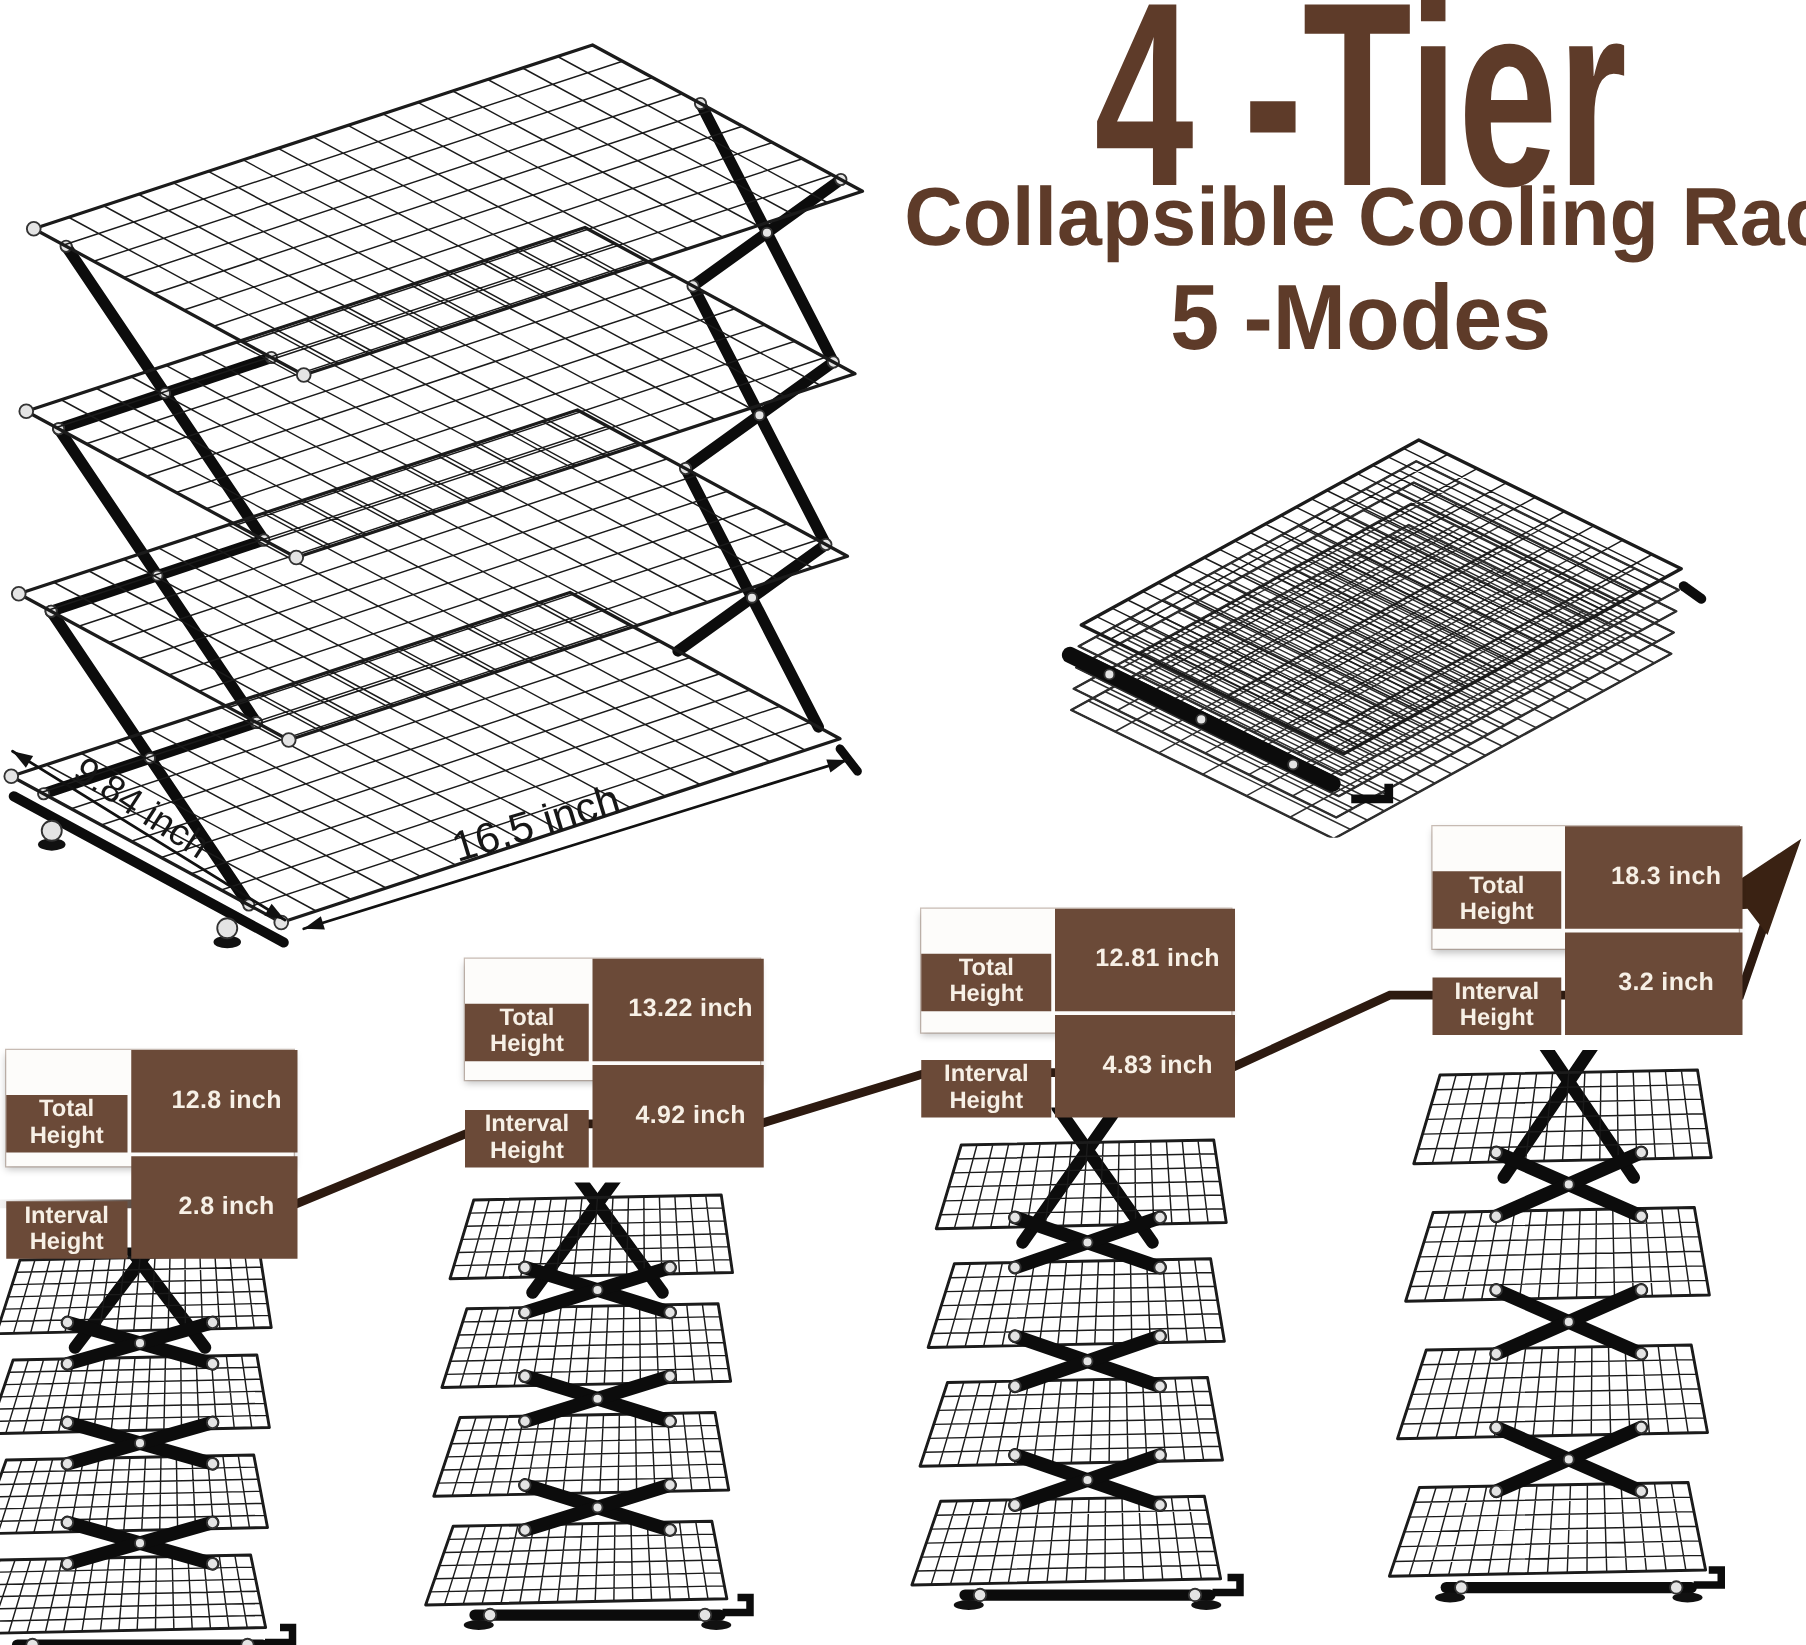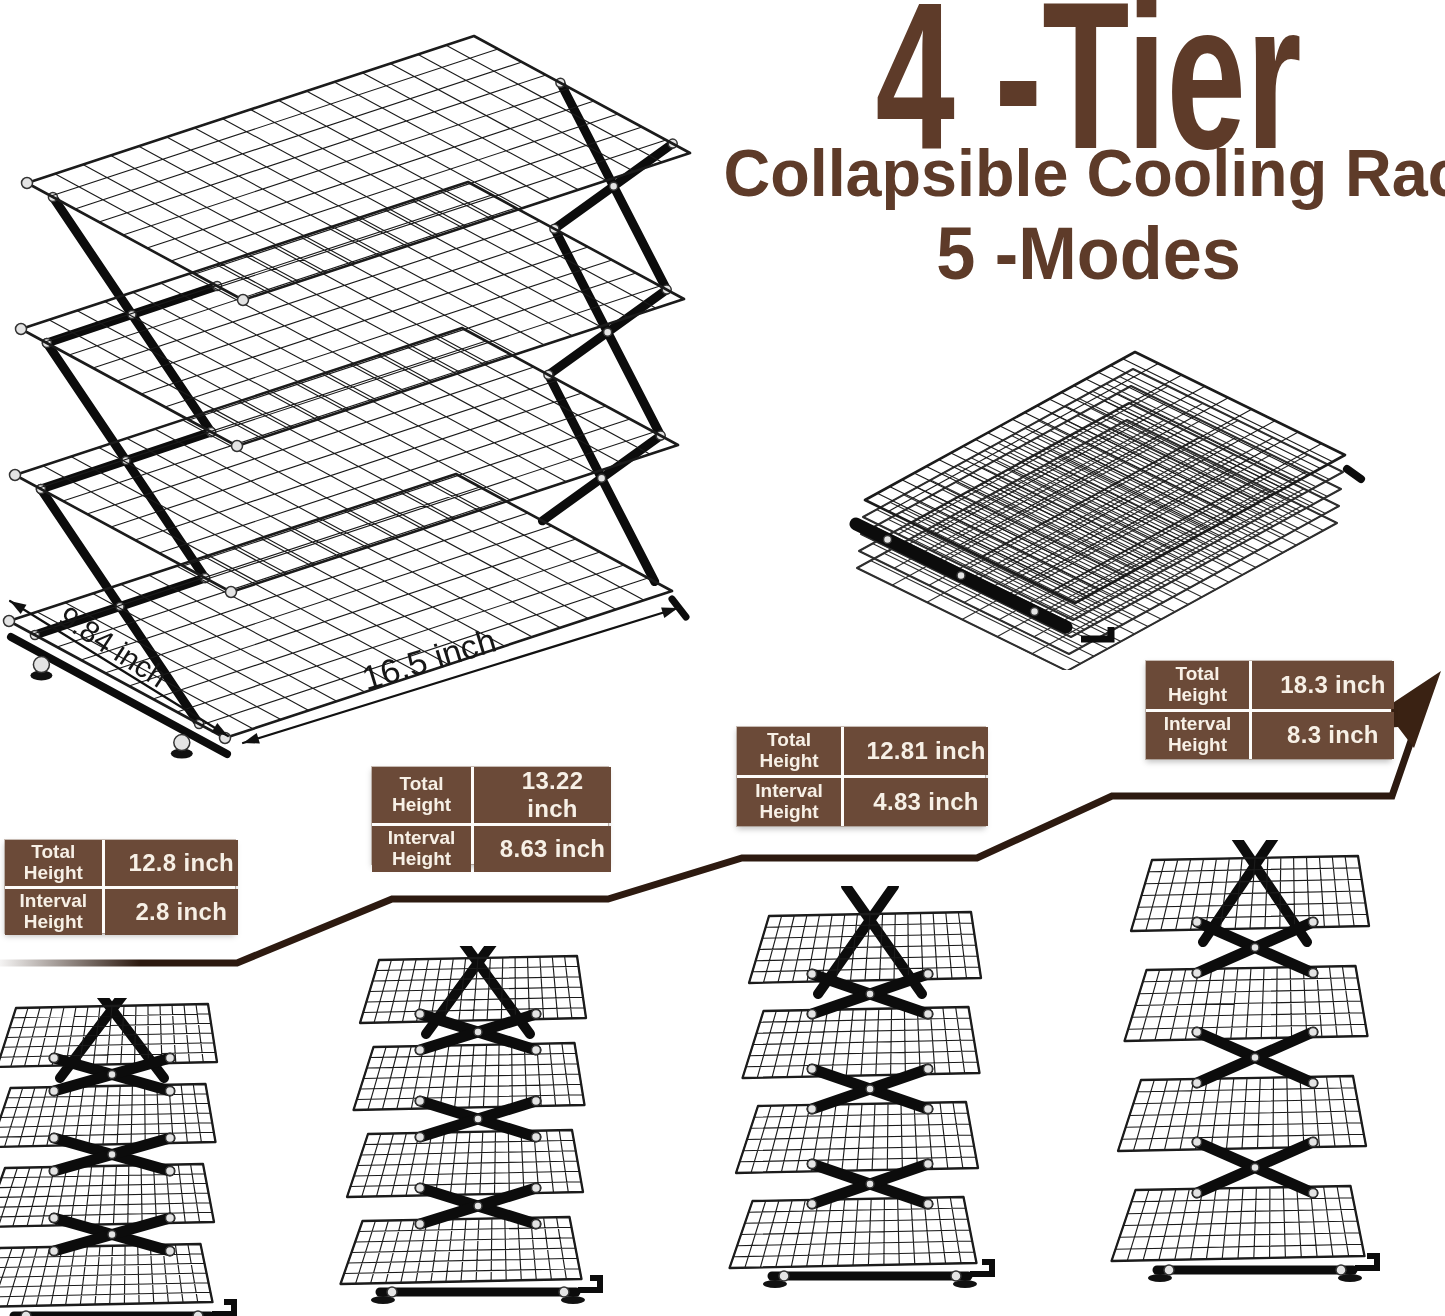--- a/index.html
+++ b/index.html
@@ -12,22 +12,22 @@
                color:var(--title-brown,#5e3b29);text-align:center;}
   .title-line{position:absolute;left:0;width:100%;font-weight:bold;line-height:1;white-space:nowrap;}
   .title-tier{top:-29px;font-size:210px;transform:scaleX(.68);}
   .title-sub{top:140px;font-size:66px;transform:scaleX(.98);}
   .title-modes{top:217px;font-size:74px;transform:scaleX(.95);}
   .spec-table{position:absolute;display:grid;grid-template-columns:42% 58%;grid-auto-rows:1fr;gap:3px;
               background:#fdfcfa;z-index:4;
               box-shadow:0 0 0 1px rgba(125,95,75,.4),0 3px 6px rgba(0,0,0,.25);}
   .spec-cell{background:var(--table-brown,#6b4a38);color:var(--table-text,#f7f0e6);
              display:flex;align-items:center;justify-content:center;font-weight:bold;text-align:center;}
-  .spec-label{font-size:19px;line-height:1.1;padding:2px 8px;}
-  .spec-value{font-size:24px;letter-spacing:.3px;padding-left:20px;}
+  .spec-label{font-size:19px;line-height:1.1;padding:2px 8px;margin-top:36px;}
+  .spec-value{font-size:20px;letter-spacing:.3px;padding-left:20px;}
   .dim-label{position:absolute;color:#161616;font-weight:500;white-space:nowrap;z-index:2;}
   #dimDepth{left:52px;top:630px;font-size:30px;transform:rotate(33deg);}
   #dimWidth{left:360px;top:640px;font-size:34px;transform:rotate(-17deg);}
 </style>
 </head>
 <body>
 
 <div class="canvas">
 
   <svg id="staircase" width="1445" height="1316">
@@ -143,33 +143,33 @@
   <div class="spec-table" style="left:5px;top:840px;width:230px;height:93px">
     <div class="spec-cell spec-label">Total Height</div>
     <div class="spec-cell spec-value">12.8 inch</div>
     <div class="spec-cell spec-label">Interval Height</div>
     <div class="spec-cell spec-value">2.8 inch</div>
   </div>
   <div class="spec-table" style="left:372px;top:767px;width:236px;height:97px">
     <div class="spec-cell spec-label">Total Height</div>
     <div class="spec-cell spec-value">13.22 inch</div>
     <div class="spec-cell spec-label">Interval Height</div>
-    <div class="spec-cell spec-value">8.63 inch</div>
+    <div class="spec-cell spec-value">4.92 inch</div>
   </div>
   <div class="spec-table" style="left:737px;top:727px;width:248px;height:99px">
     <div class="spec-cell spec-label">Total Height</div>
     <div class="spec-cell spec-value">12.81 inch</div>
     <div class="spec-cell spec-label">Interval Height</div>
     <div class="spec-cell spec-value">4.83 inch</div>
   </div>
   <div class="spec-table" style="left:1146px;top:661px;width:245px;height:98px">
     <div class="spec-cell spec-label">Total Height</div>
     <div class="spec-cell spec-value">18.3 inch</div>
     <div class="spec-cell spec-label">Interval Height</div>
-    <div class="spec-cell spec-value">8.3 inch</div>
+    <div class="spec-cell spec-value">3.2 inch</div>
   </div>
 
   <div class="img-wrap" style="left:0;top:998px;width:240px;height:330px">
     <svg id="rack1" width="240" height="330">
         <line x1="60" y1="80" x2="136" y2="-20" stroke="#0c0c0c" stroke-width="10" stroke-linecap="round"></line>
         <line x1="164" y1="80" x2="88" y2="-20" stroke="#0c0c0c" stroke-width="10" stroke-linecap="round"></line>
         <path d="M16,10L-3,69M28,9.8L10.8,68.7M40,9.5L24.5,68.4M52,9.3L38.3,68.1M64,9L52,67.8M76,8.8L65.8,67.4M88,8.5L79.5,67.1M100,8.3L93.3,66.8M112,8L107,66.5M124,7.8L120.8,66.2M136,7.5L134.5,65.9M148,7.3L148.3,65.6M160,7L162,65.3M172,6.8L175.8,64.9M184,6.5L189.5,64.6M196,6.3L203.3,64.3M208,6L217,64M16,10L208,6M12.8,19.8L209.5,15.7M9.7,29.7L211,25.3M6.5,39.5L212.5,35M3.3,49.3L214,44.7M0.2,59.2L215.5,54.3M-3,69L217,64" fill="none" stroke="#1b1b1b" stroke-width="1.15"></path>
         <path d="M16,10L208,6L217,64L-3,69Z" fill="none" stroke="#1b1b1b" stroke-width="2.3" stroke-linejoin="round"></path>
         <path d="M10.5,90L-9.5,149M22.7,89.8L4.6,148.7M34.9,89.5L18.6,148.4M47.1,89.3L32.7,148.1M59.3,89L46.8,147.8M71.4,88.8L60.8,147.4M83.6,88.5L74.9,147.1M95.8,88.3L88.9,146.8M108,88L103,146.5M120.2,87.8L117.1,146.2M132.4,87.5L131.1,145.9M144.6,87.3L145.2,145.6M156.8,87L159.3,145.3M168.9,86.8L173.3,144.9M181.1,86.5L187.4,144.6M193.3,86.3L201.4,144.3M205.5,86L215.5,144M10.5,90L205.5,86M7.2,99.8L207.2,95.7M3.8,109.7L208.8,105.3M0.5,119.5L210.5,115M-2.8,129.3L212.2,124.7M-6.2,139.2L213.8,134.3M-9.5,149L215.5,144" fill="none" stroke="#1b1b1b" stroke-width="1.15"></path>
         <path d="M10.5,90L205.5,86L215.5,144L-9.5,149Z" fill="none" stroke="#1b1b1b" stroke-width="2.3" stroke-linejoin="round"></path>

